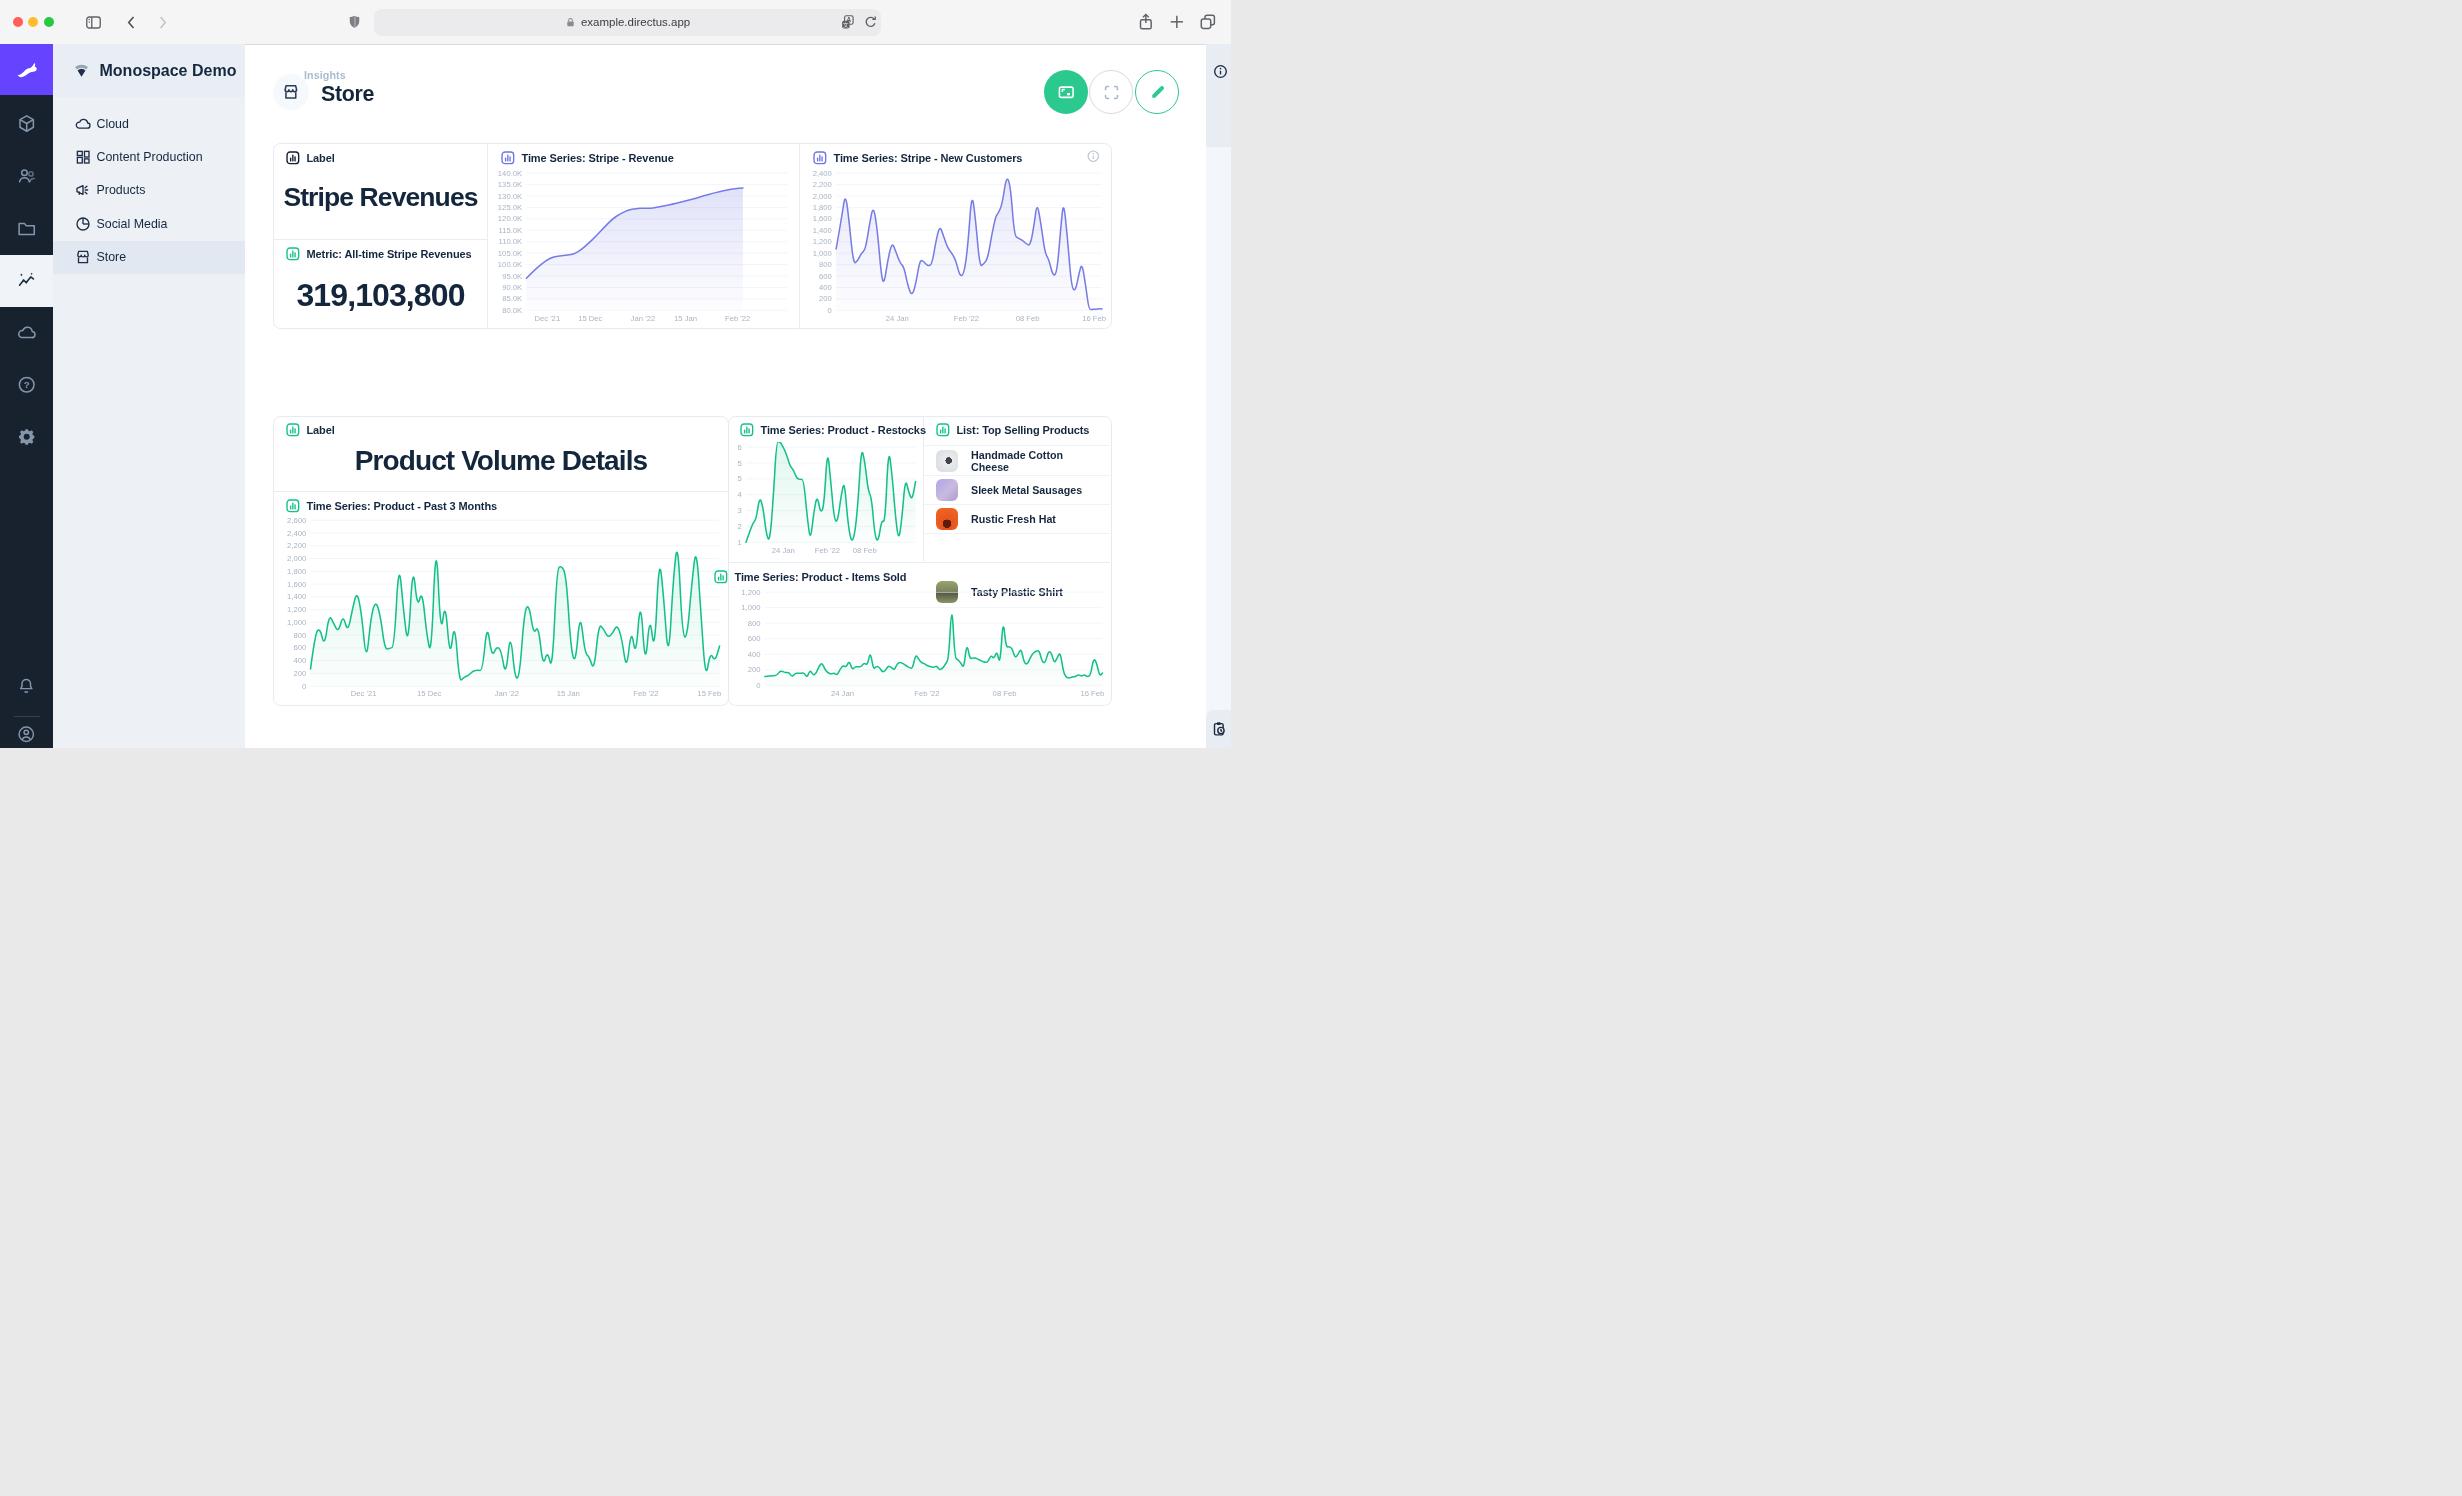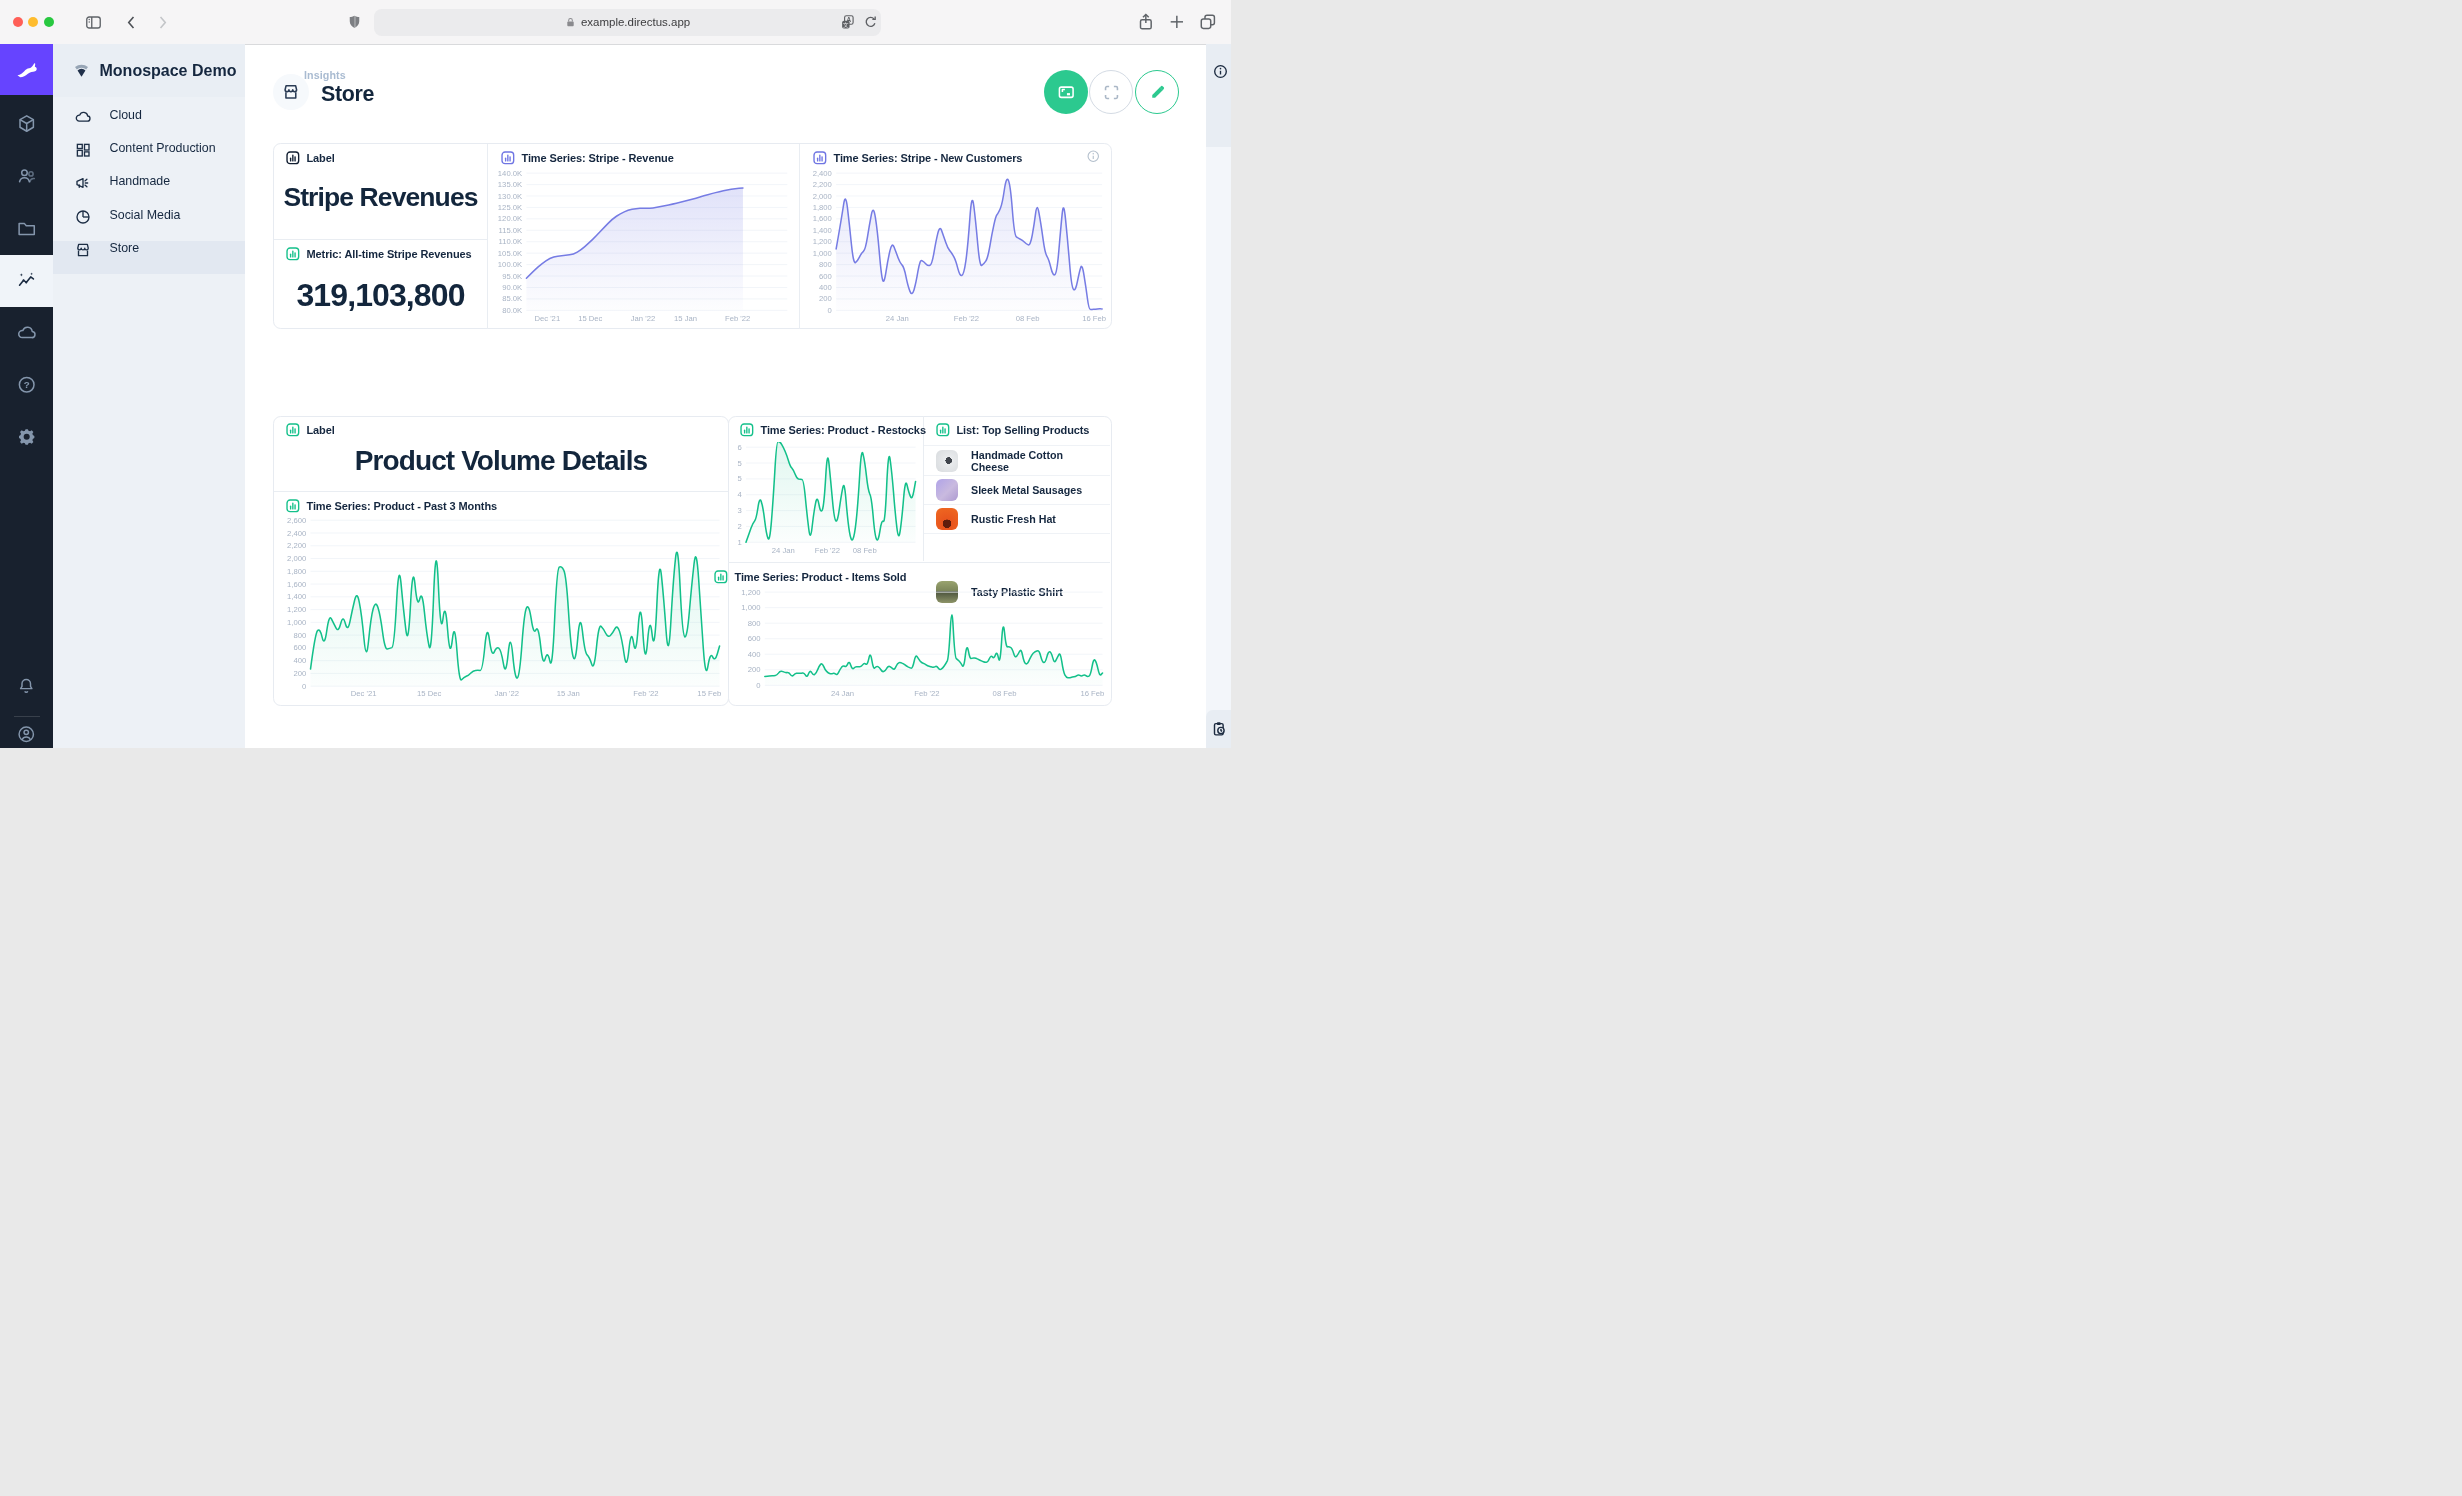--- a/index.html
+++ b/index.html
@@ -15,21 +15,21 @@
     display:flex;align-items:center;justify-content:center;gap:5.1px;color:#3c3c3e;font-size:11.5px;}
   
   .modbar{left:0;top:44px;width:53px;height:704px;background:#18212e;}
   .modtile{left:0;width:53px;height:52px;display:flex;align-items:center;justify-content:center;color:#8496ac;cursor:pointer;}
   .modtile.active{background:#f0f4f9;color:#1b2b42;}
   .logo{left:0;top:44px;width:53px;height:51px;background:#6644ff;display:flex;align-items:center;justify-content:center;}
   
   .nav{left:53px;top:44px;width:192px;height:704px;background:#edf1f6;}
   .navhead{left:53px;top:44px;width:192px;height:53px;background:#e9eef4;display:flex;align-items:center;gap:8.5px;padding-left:19px;box-sizing:border-box;}
   .navhead .pname{font-size:16px;font-weight:700;color:#15273f;}
-  .navitem{left:53px;width:192px;height:32.5px;display:flex;align-items:flex-start;gap:18px;padding-left:20.5px;box-sizing:border-box;color:#1d2e45;cursor:pointer;}
+  .navitem{left:53px;width:192px;height:32.5px;display:flex;align-items:center;gap:5px;padding-left:20.5px;box-sizing:border-box;color:#1d2e45;cursor:pointer;}
   .navitem .nlabel{font-size:12.4px;font-weight:500;color:#15273f;}
   .navitem.active{background:#e2e8f1;}
   
   .crumb{font-size:10.7px;font-weight:700;color:#a9bbd1;letter-spacing:0.1px;}
   .ptitlebig{font-size:21.4px;font-weight:800;color:#13263c;letter-spacing:-0.3px;}
   .hbtn{width:44px;height:44px;border-radius:50%;box-sizing:border-box;display:flex;align-items:center;justify-content:center;cursor:pointer;background:#fff;}
   
   .panel{background:#fff;border:0.9px solid #e7ebf1;border-radius:7.7px;box-sizing:border-box;}
   .divh{background:#e9edf2;height:0.9px;}
   .divv{background:#e9edf2;width:0.9px;}
@@ -242,21 +242,21 @@
     <span class="nlabel">Content Production</span>
   </div>
   <div class="abs navitem" style="top:174px;">
     <span>
         <svg width="18" height="18" viewBox="0 0 24 24" fill="none" stroke="currentColor" stroke-width="1.8" stroke-linecap="round" stroke-linejoin="round">
           <path d="M4,9.8 L12,6.2 V17.8 L4,14.2 Z"></path>
           <path d="M7,14.6 v3.2"></path>
           <path d="M14.6,9.2 l2.6,-2.2 M15,12 h3.2 M14.6,14.8 l2.6,2.2"></path>
         </svg>
       </span>
-    <span class="nlabel">Handmade</span>
+    <span class="nlabel">Products</span>
   </div>
   <div class="abs navitem" style="top:208px;">
     <span>
         <svg width="18" height="18" viewBox="0 0 24 24" fill="none" stroke="currentColor" stroke-width="1.8">
           <circle cx="12" cy="12" r="8"></circle>
           <line x1="12" y1="4" x2="12" y2="12"></line>
           <line x1="12" y1="12" x2="20" y2="12"></line>
         </svg>
       </span>
     <span class="nlabel">Social Media</span>

